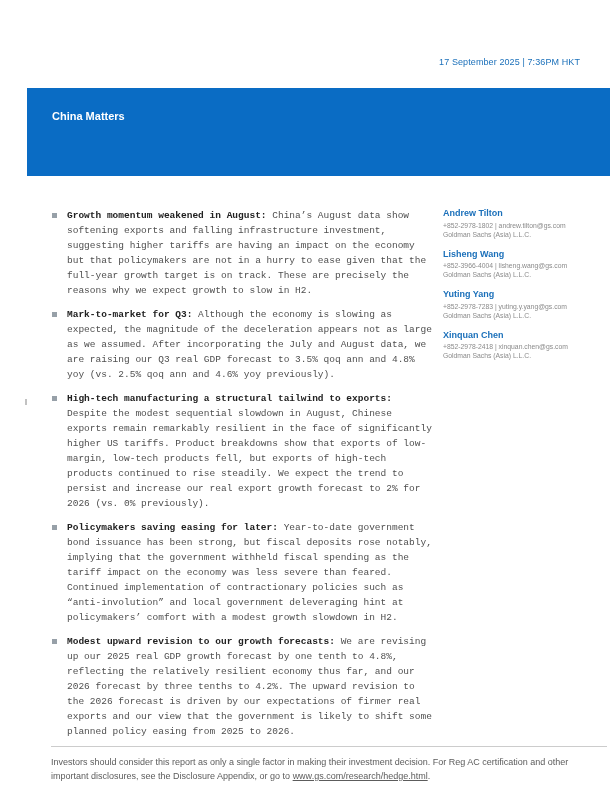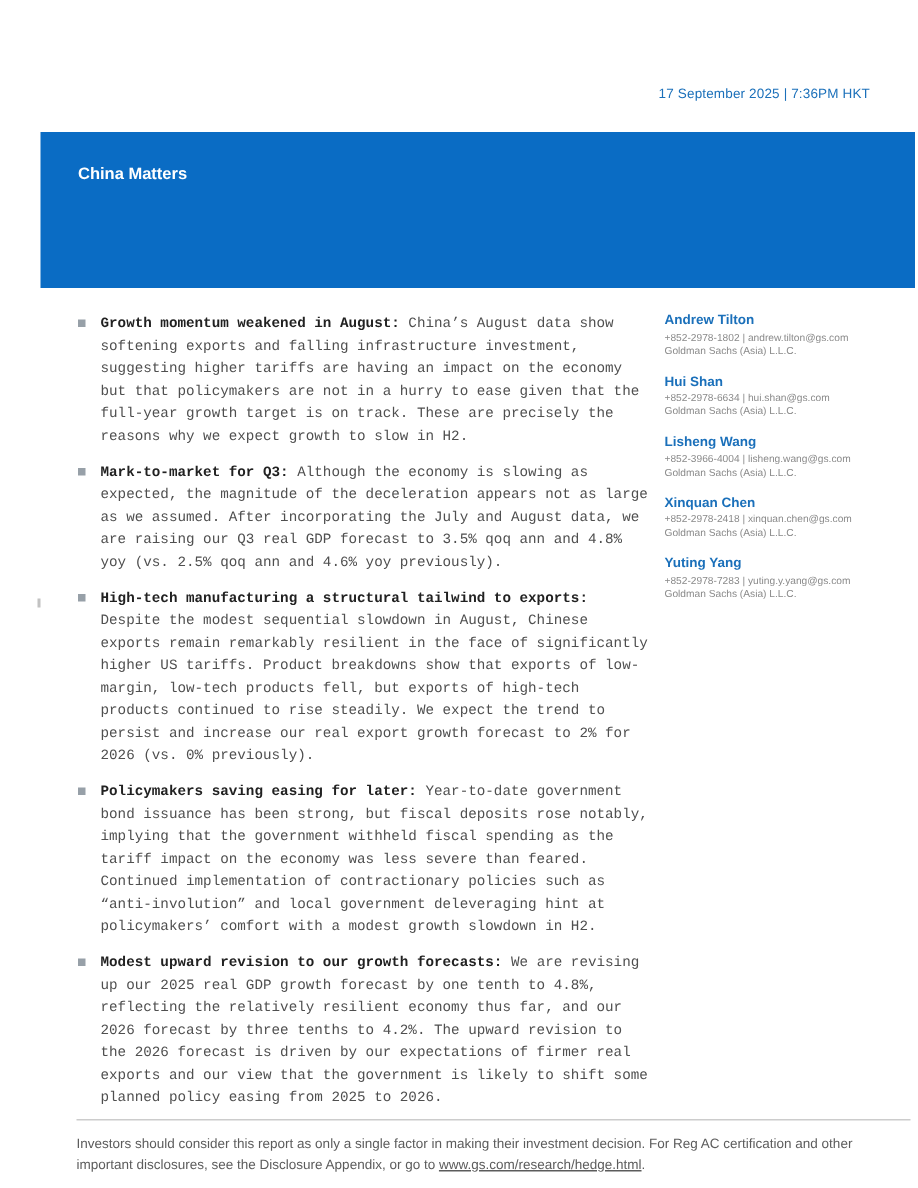--- a/index.html
+++ b/index.html
@@ -19,21 +19,21 @@
     right: 32px;
     font-size: 9px;
     color: #1b70ba;
     letter-spacing: 0.1px;
   }
   .banner {
     position: absolute;
     left: 27px;
     top: 64px;
     right: 2px;
-    height: 104px;
+    height: 88px;
     background: #0a6cc4;
     color: #ffffff;
     padding: 22px 0 0 25px;
   }
   .banner .kicker {
     font-size: 11px;
     font-weight: bold;
     margin-bottom: 8px;
   }
   .banner .title {
@@ -149,37 +149,32 @@
     </ul>
   </div>
 
   <div class="author-col">
     <div class="author">
       <div class="name">Andrew Tilton</div>
       <div class="contact">+852-2978-1802 | andrew.tilton@gs.com</div>
       <div class="firm">Goldman Sachs (Asia) L.L.C.</div>
     </div>
     <div class="author">
-      <div class="name">Hui Shan</div>
-      <div class="contact">+852-2978-6634 | hui.shan@gs.com</div>
-      <div class="firm">Goldman Sachs (Asia) L.L.C.</div>
-    </div>
-    <div class="author">
       <div class="name">Lisheng Wang</div>
       <div class="contact">+852-3966-4004 | lisheng.wang@gs.com</div>
       <div class="firm">Goldman Sachs (Asia) L.L.C.</div>
     </div>
     <div class="author">
-      <div class="name">Xinquan Chen</div>
-      <div class="contact">+852-2978-2418 | xinquan.chen@gs.com</div>
+      <div class="name">Yuting Yang</div>
+      <div class="contact">+852-2978-7283 | yuting.y.yang@gs.com</div>
       <div class="firm">Goldman Sachs (Asia) L.L.C.</div>
     </div>
     <div class="author">
-      <div class="name">Yuting Yang</div>
-      <div class="contact">+852-2978-7283 | yuting.y.yang@gs.com</div>
+      <div class="name">Xinquan Chen</div>
+      <div class="contact">+852-2978-2418 | xinquan.chen@gs.com</div>
       <div class="firm">Goldman Sachs (Asia) L.L.C.</div>
     </div>
   </div>
 
   <div class="edge-mark"></div>
 
   <div class="footer">
     <hr class="footer-rule">
     <div class="footer-text"><span>Investors should consider this report as only a single factor in making their investment decision. For Reg AC certification and other important disclosures, see the Disclosure Appendix, or go to </span><a>www.gs.com/research/hedge.html</a><span>.</span></div>
   </div>

